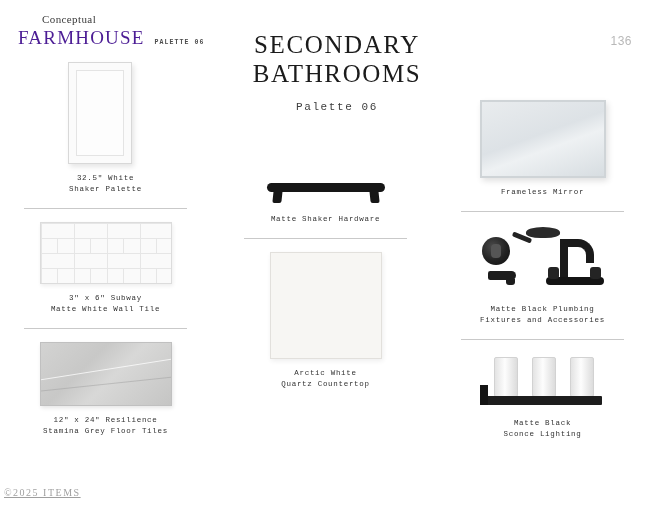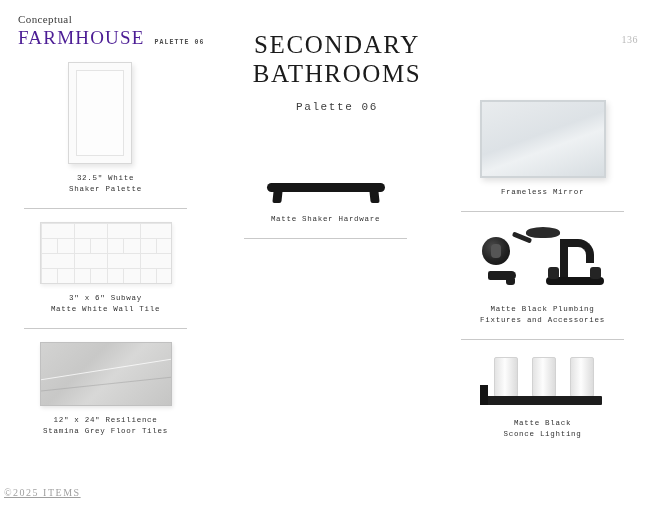--- a/index.html
+++ b/index.html
@@ -22,20 +22,21 @@
     left: 18px;
     top: 12px;
     width: 200px;
   }
   .brand-conceptual {
     font-family: "Liberation Serif", serif;
     font-size: 11px;
     letter-spacing: .4px;
     color: #3a3a3a;
     line-height: 14px;
+    margin-left: 24px;
   }
   .brand-row {
     display: flex;
     align-items: baseline;
     gap: 10px;
     margin-top: 1px;
   }
   .brand-farmhouse {
     font-family: "Liberation Serif", serif;
     font-size: 19px;
@@ -45,24 +46,24 @@
   .brand-palette {
     font-family: "Liberation Mono", monospace;
     font-size: 6.5px;
     letter-spacing: 1.1px;
     color: #4a4a4a;
     font-weight: bold;
   }
 
   .page-number {
     position: absolute;
-    right: 12px;
+    right: 18px;
     top: 34px;
-    font-family: Liberation Serif, serif;
-    font-size: 10px;
+    font-family: Liberation Sans, sans-serif;
+    font-size: 12px;
     color: #b8b8b8;
     letter-spacing: .5px;
   }
 
   .title-block {
     position: absolute;
     left: 0;
     right: 0;
     top: 30px;
     text-align: center;
@@ -404,20 +405,29 @@
         <div class="pull-leg r"></div>
       </div>
     </div>
     <div class="caption">
       <div>Matte Shaker Hardware</div>
     </div>
   </div>
 
   <div class="divider"></div>
 
+  <div class="item">
+    <div class="art">
+      <div class="quartz"></div>
+    </div>
+    <div class="caption">
+      <div>Arctic White</div>
+      <div>Quartz Countertop</div>
+    </div>
+  </div>
 
 </div>
 
 <div class="col col-right">
 
   <div class="item">
     <div class="art">
       <div class="mirror"></div>
     </div>
     <div class="caption">

